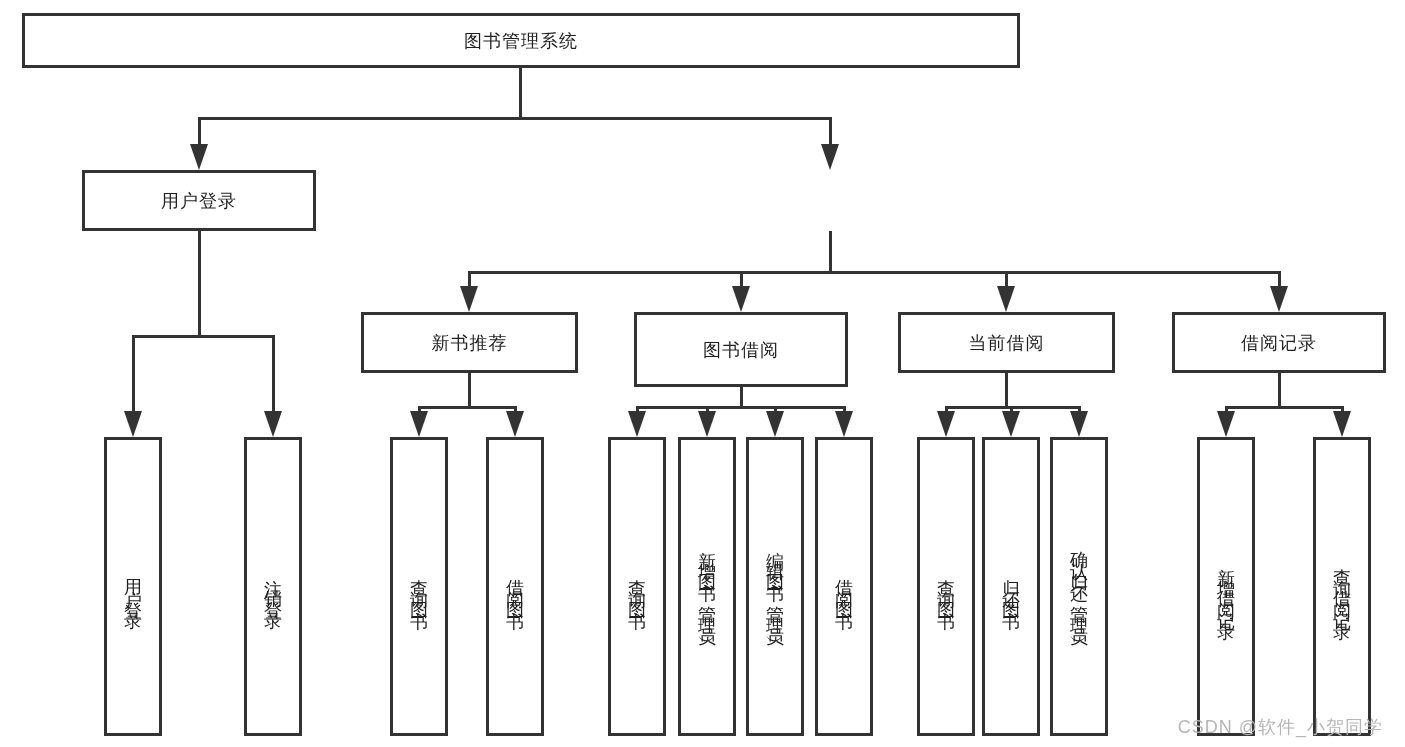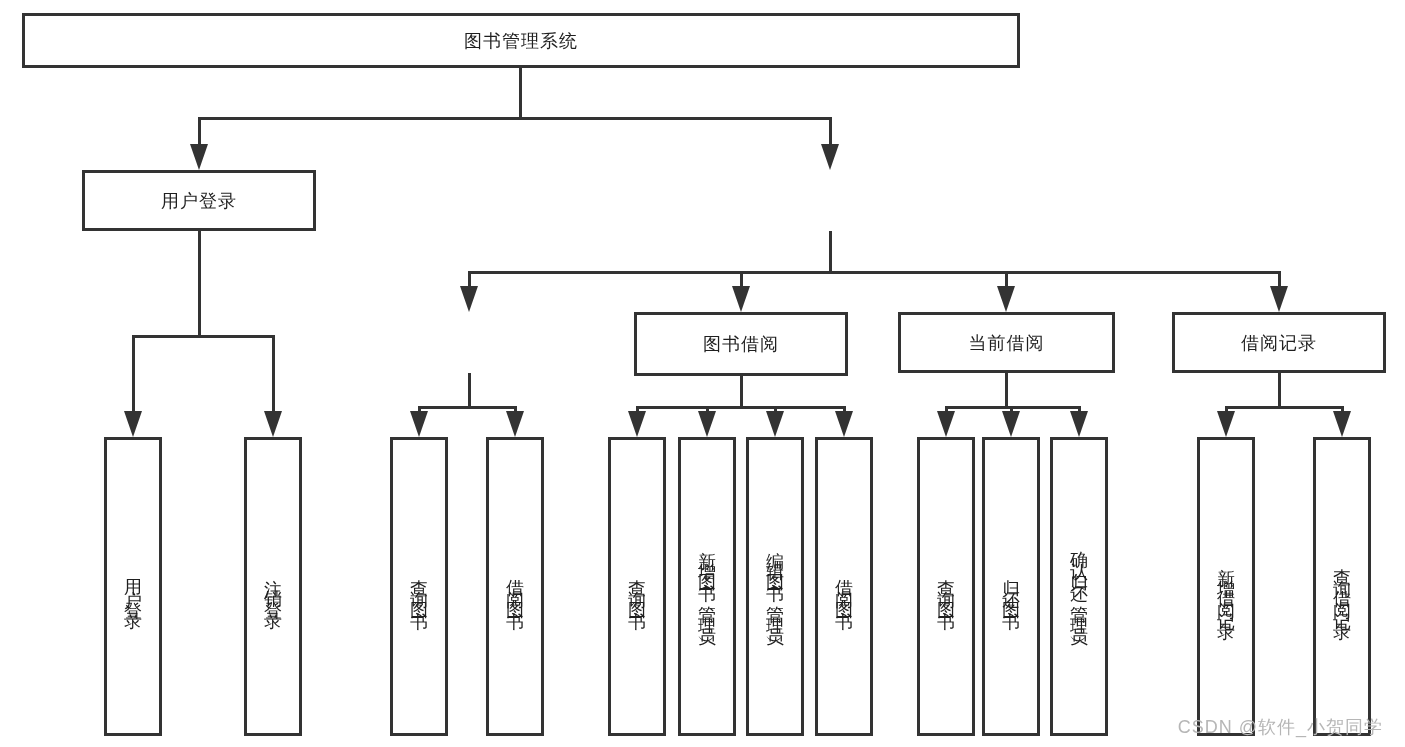--- a/index.html
+++ b/index.html
@@ -118,21 +118,24 @@
   <div class="arrow" style="left:1333px;top:411px;"></div>
 
   <div class="box" style="left:22px;top:13px;width:998px;height:55px;">
     <span>图书管理系统</span>
   </div>
 
   <div class="box" style="left:82px;top:170px;width:234px;height:61px;">
     <span>用户登录</span>
   </div>
 
-  <div class="box" style="left:634px;top:312px;width:214px;height:64px;">
+  <div class="box" style="left:361px;top:312px;width:217px;height:61px;">
+    <span>新书推荐</span>
+  </div>
+  <div class="box" style="left:634px;top:312px;width:214px;height:75px;">
     <span>图书借阅</span>
   </div>
   <div class="box" style="left:898px;top:312px;width:217px;height:61px;">
     <span>当前借阅</span>
   </div>
   <div class="box" style="left:1172px;top:312px;width:214px;height:61px;">
     <span>借阅记录</span>
   </div>
 
   <div class="box vbox" style="left:104px;top:437px;width:58px;height:299px;">

